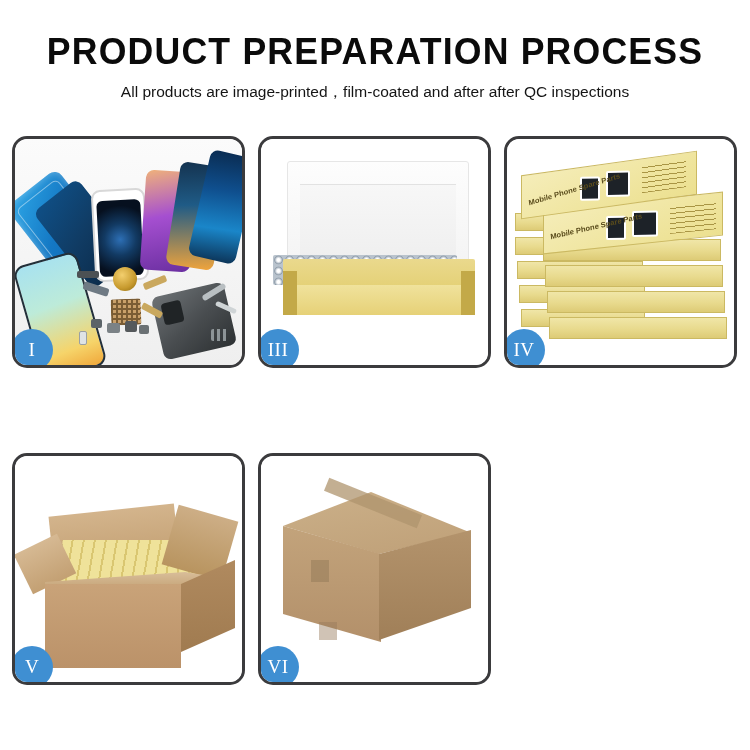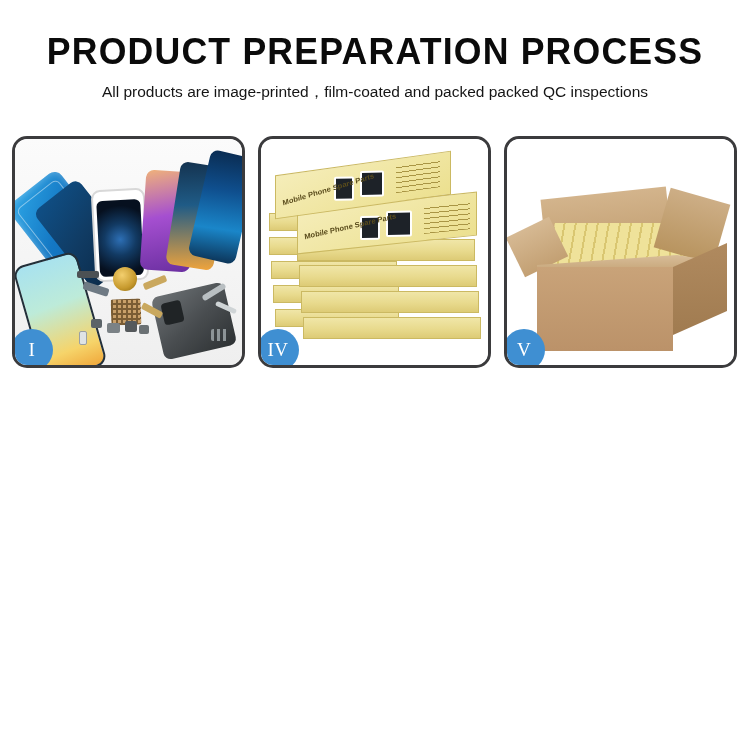--- a/index.html
+++ b/index.html
@@ -323,21 +323,21 @@
     transform: rotate(22deg);
   }
   .sc-patch1 { position:absolute; left:50px; top:104px; width:18px; height:22px; background: rgba(150,123,90,.55); }
   .sc-patch2 { position:absolute; left:58px; top:166px; width:18px; height:18px; background: rgba(150,123,90,.45); }
 </style>
 </head>
 <body>
 
 <div class="header">
   <div class="page-title">PRODUCT PREPARATION PROCESS</div>
-  <div class="page-subtitle">All products are image-printed，film-coated and packed packed QC inspections</div>
+  <div class="page-subtitle">All products are image-printed，film-coated and after after QC inspections</div>
 </div>
 
 <div class="grid">
 
   <div class="card">
     <div class="card-photo">
       <div class="scene-parts">
         <div class="ph blue-film"></div>
         <div class="ph dark-film"></div>
         <div class="ph glass"></div>
@@ -359,20 +359,36 @@
         <div class="chip sm5"></div>
         <div class="chip screws"></div>
         <div class="chip tool"></div>
         <div class="chip tweez"></div>
       </div>
     </div>
     <div class="step-badge">I</div>
   </div>
 
 
+  <div class="card">
+    <div class="card-photo">
+      <div class="scene-flatbox">
+        <div class="fb-lid">
+          <div class="fb-lid-inner"></div>
+        </div>
+        <div class="fb-bubbles"></div>
+        <div class="fb-tray">
+          <div class="fb-tray-front"></div>
+          <div class="fb-tray-end-l"></div>
+          <div class="fb-tray-end-r"></div>
+        </div>
+      </div>
+    </div>
+    <div class="step-badge">III</div>
+  </div>
 
   <div class="card">
     <div class="card-photo">
       <div class="scene-stack">
 
         <div class="sbox" style="left:8px;  top:74px;  width:126px; height:18px;"></div>
         <div class="sbox" style="left:8px;  top:98px;  width:126px; height:18px;"></div>
         <div class="sbox" style="left:10px; top:122px; width:126px; height:18px;"></div>
         <div class="sbox" style="left:12px; top:146px; width:126px; height:18px;"></div>
         <div class="sbox" style="left:14px; top:170px; width:124px; height:18px;"></div>
@@ -410,14 +426,27 @@
         <div class="ct-flap-left"></div>
         <div class="ct-flap-right"></div>
         <div class="ct-rim"></div>
         <div class="ct-front"></div>
         <div class="ct-side"></div>
       </div>
     </div>
     <div class="step-badge">V</div>
   </div>
 
+  <div class="card">
+    <div class="card-photo">
+      <div class="scene-sealed">
+        <div class="sc-top"></div>
+        <div class="sc-tape"></div>
+        <div class="sc-left"></div>
+        <div class="sc-right"></div>
+        <div class="sc-patch1"></div>
+        <div class="sc-patch2"></div>
+      </div>
+    </div>
+    <div class="step-badge">VI</div>
+  </div>
 
 </div>
 
 </body></html>

